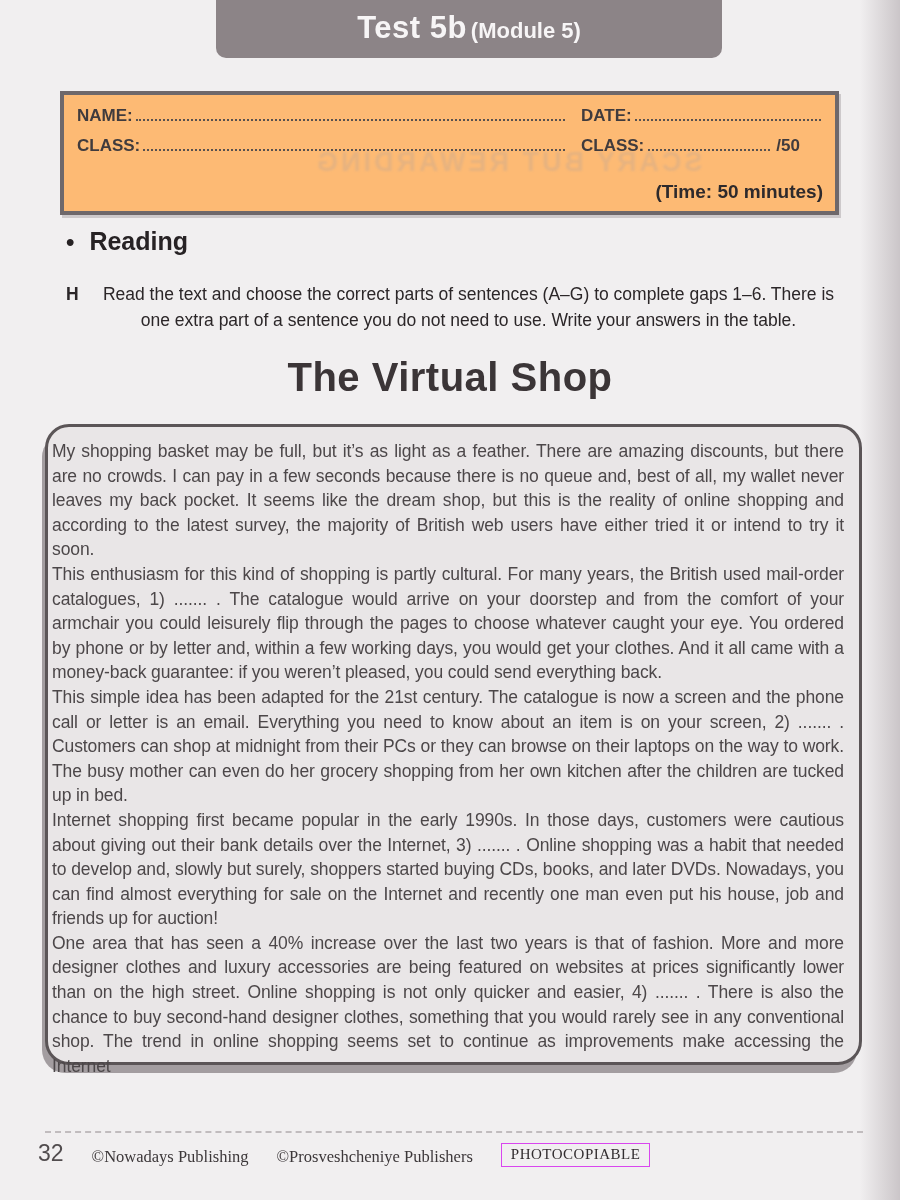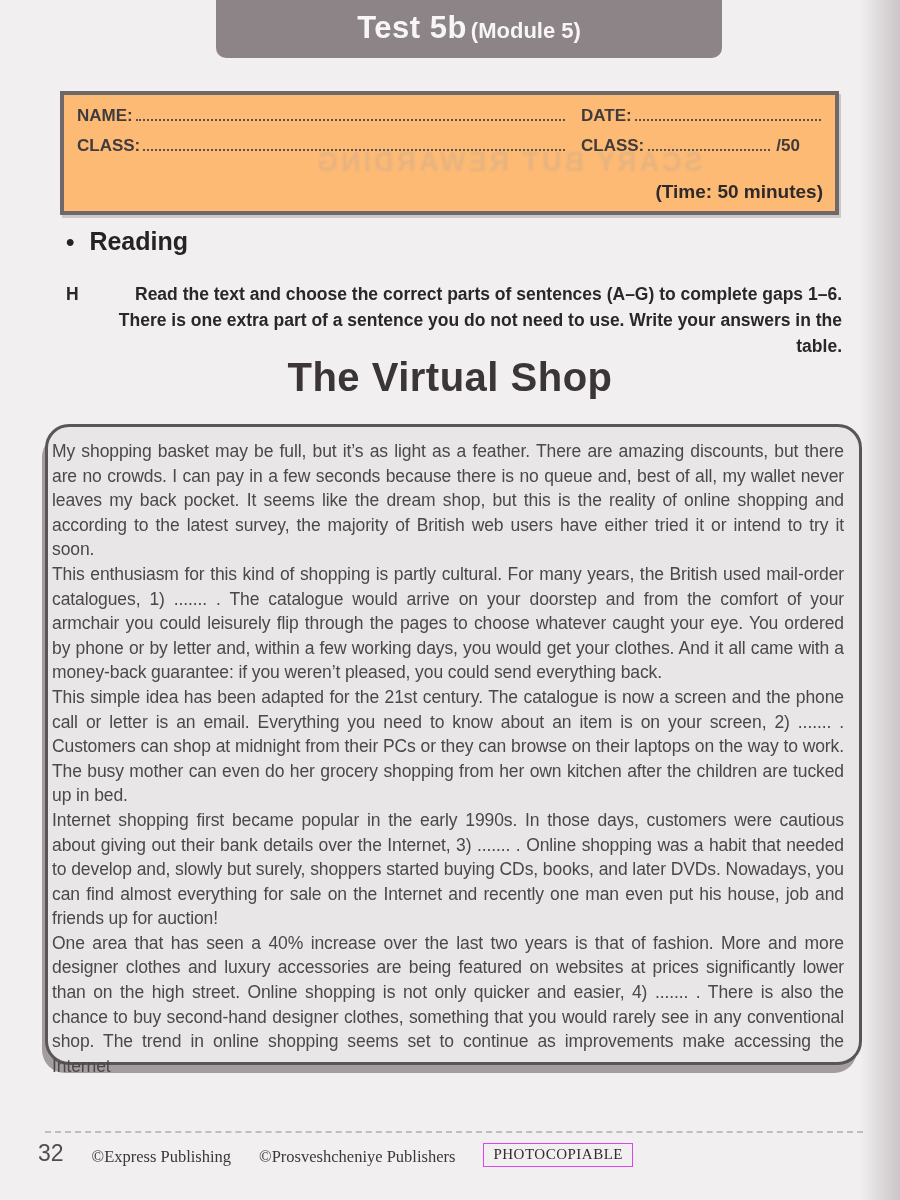--- a/index.html
+++ b/index.html
@@ -68,21 +68,21 @@
     font-weight: bold; font-size: 25px; color: #272224;
   }
   .bullet { font-size: 24px; line-height: 1; }
 
   
   .exercise {
     position: absolute; left: 66px; top: 281px; width: 776px;
     display: flex; gap: 13px;
   }
   .exercise-letter { flex: 0 0 16px; font-weight: bold; font-size: 17.5px; color: #2b2628; line-height: 26px; }
-  .exercise-text   { flex: 1; font-weight: bold; font-size: 17.5px; color: #2b2628; line-height: 26px; text-align: right; }
+  .exercise-text   { flex: 1; font-weight: normal; font-size: 17.5px; color: #2b2628; line-height: 26px; text-align: center; }
 
   
   .article-title {
     position: absolute; left: 0; top: 355px; width: 100%;
     text-align: center; font-weight: bold; font-size: 40px;
     color: #3b3537; letter-spacing: 0.5px;
   }
   .article-box {
     position: absolute; left: 45px; top: 424px; width: 817px; height: 641px;
     box-sizing: border-box;
@@ -174,18 +174,18 @@
     <p>My shopping basket may be full, but it’s as light as a feather. There are amazing discounts, but there are no crowds. I can pay in a few seconds because there is no queue and, best of all, my wallet never leaves my back pocket. It seems like the dream shop, but this is the reality of online shopping and according to the latest survey, the majority of British web users have either tried it or intend to try it soon.</p>
     <p>This enthusiasm for this kind of shopping is partly cultural. For many years, the British used mail-order catalogues, 1) ....... . The catalogue would arrive on your doorstep and from the comfort of your armchair you could leisurely flip through the pages to choose whatever caught your eye. You ordered by phone or by letter and, within a few working days, you would get your clothes. And it all came with a money-back guarantee: if you weren’t pleased, you could send everything back.</p>
     <p>This simple idea has been adapted for the 21st century. The catalogue is now a screen and the phone call or letter is an email. Everything you need to know about an item is on your screen, 2) ....... . Customers can shop at midnight from their PCs or they can browse on their laptops on the way to work. The busy mother can even do her grocery shopping from her own kitchen after the children are tucked up in bed.</p>
     <p>Internet shopping first became popular in the early 1990s. In those days, customers were cautious about giving out their bank details over the Internet, 3) ....... . Online shopping was a habit that needed to develop and, slowly but surely, shoppers started buying CDs, books, and later DVDs. Nowadays, you can find almost everything for sale on the Internet and recently one man even put his house, job and friends up for auction!</p>
     <p>One area that has seen a 40% increase over the last two years is that of fashion. More and more designer clothes and luxury accessories are being featured on websites at prices significantly lower than on the high street. Online shopping is not only quicker and easier, 4) ....... . There is also the chance to buy second-hand designer clothes, something that you would rarely see in any conventional shop. The trend in online shopping seems set to continue as improvements make accessing the Internet</p>
   </div>
 
   <div class="footer-rule"></div>
   <div class="footer">
     <span class="page-number">32</span>
-    <span class="credit">©Express Publishing</span>
+    <span class="credit">©Nowadays Publishing</span>
     <span class="credit">©Prosveshcheniye Publishers</span>
     <span class="stamp">PHOTOCOPIABLE</span>
   </div>
 
 </div>
 
 </body></html>

